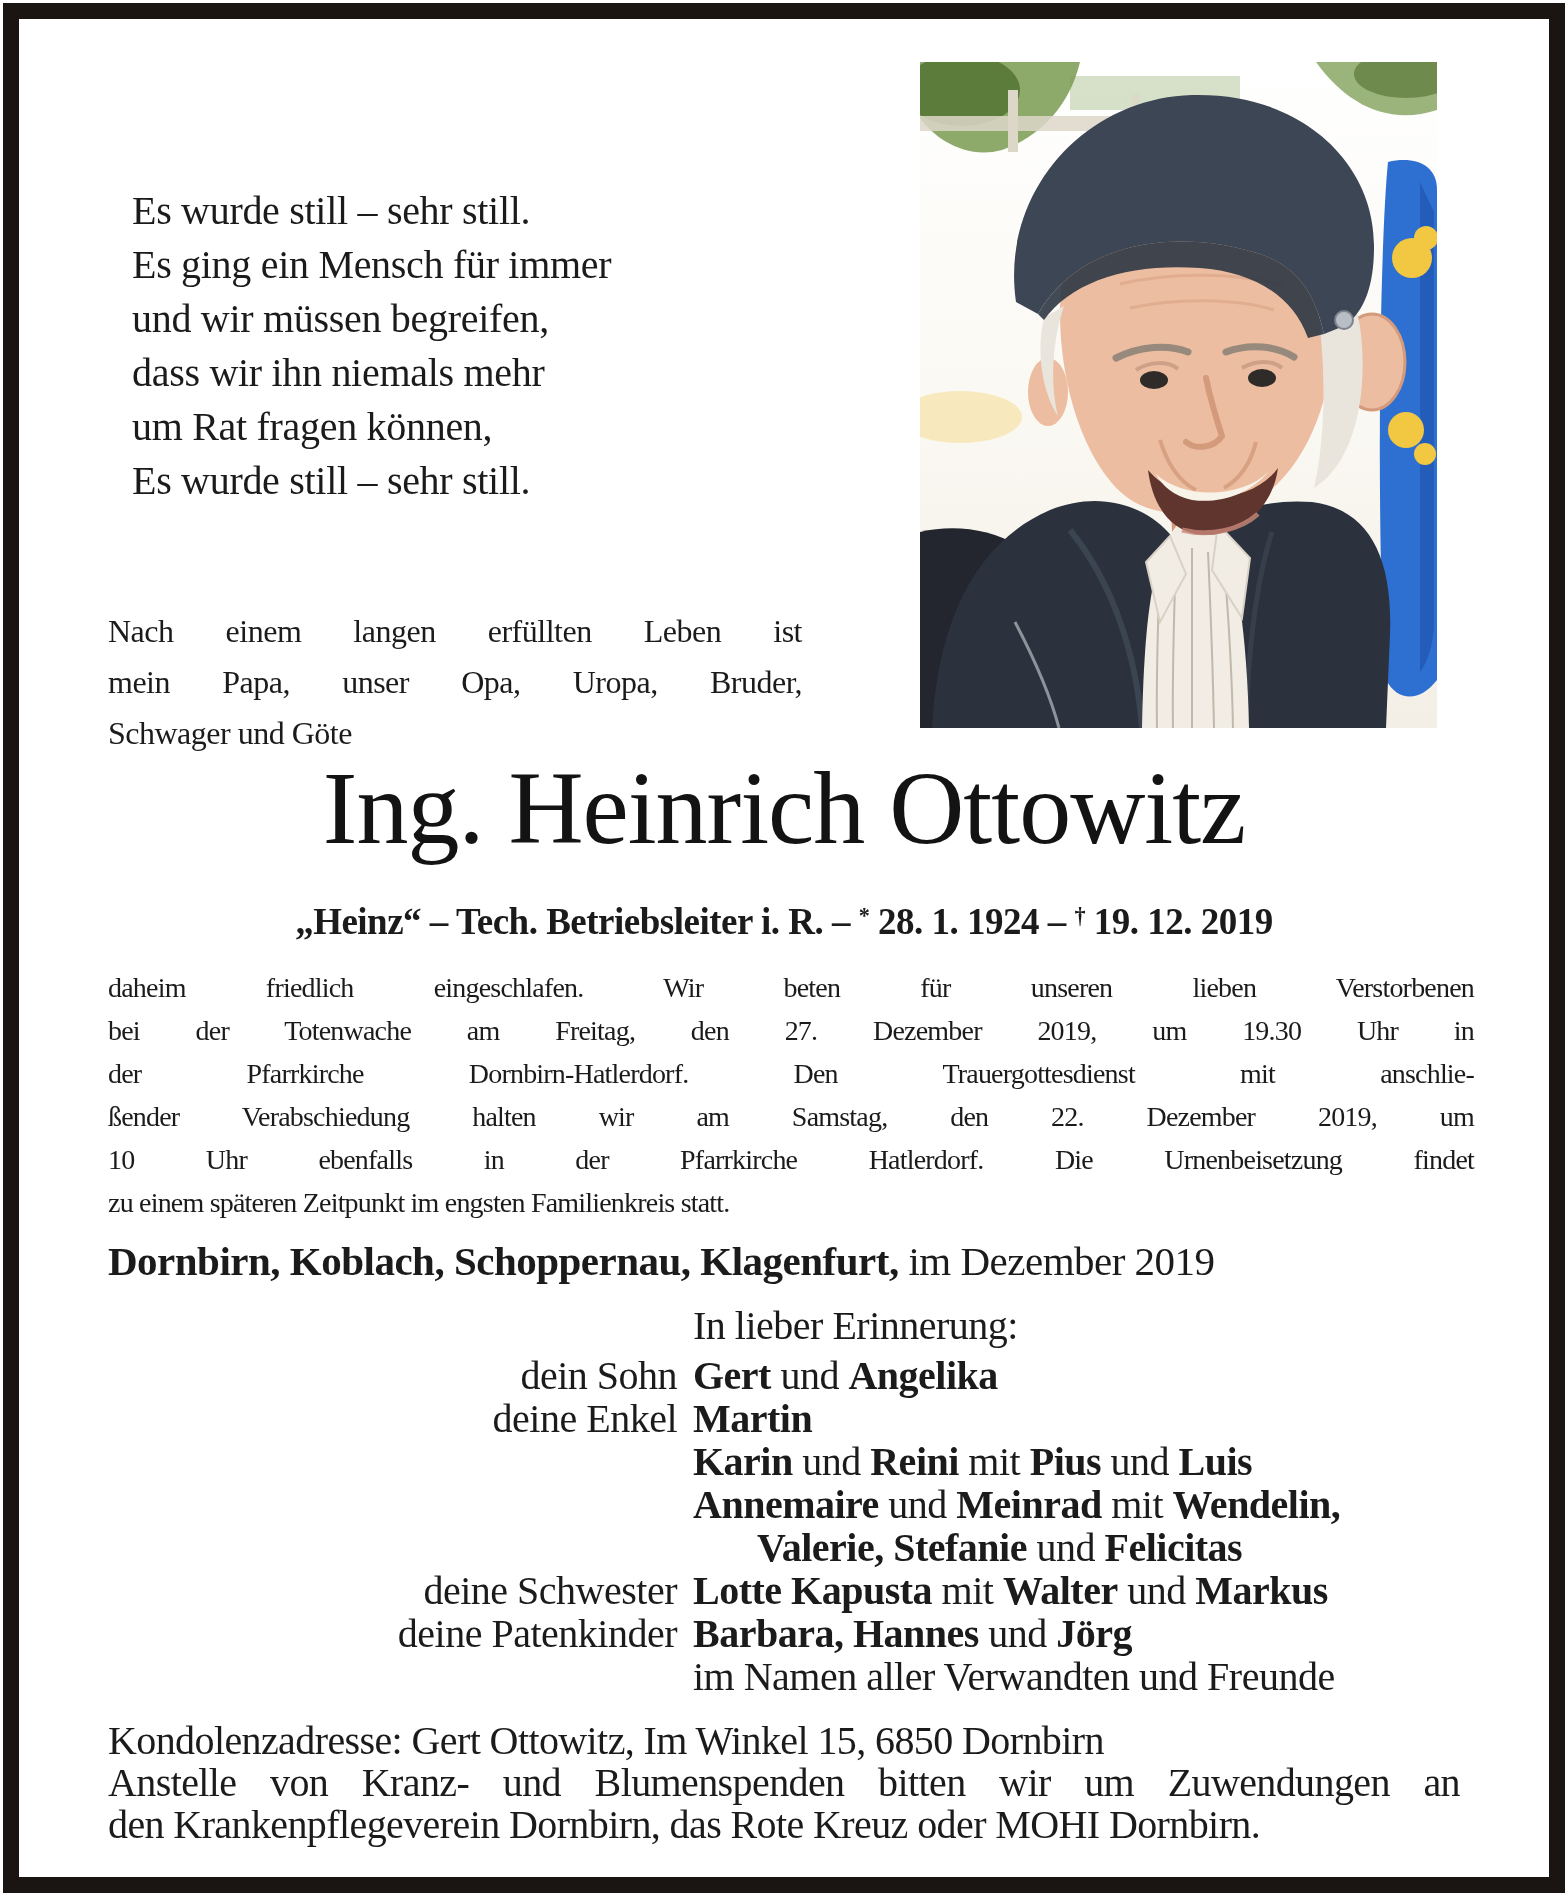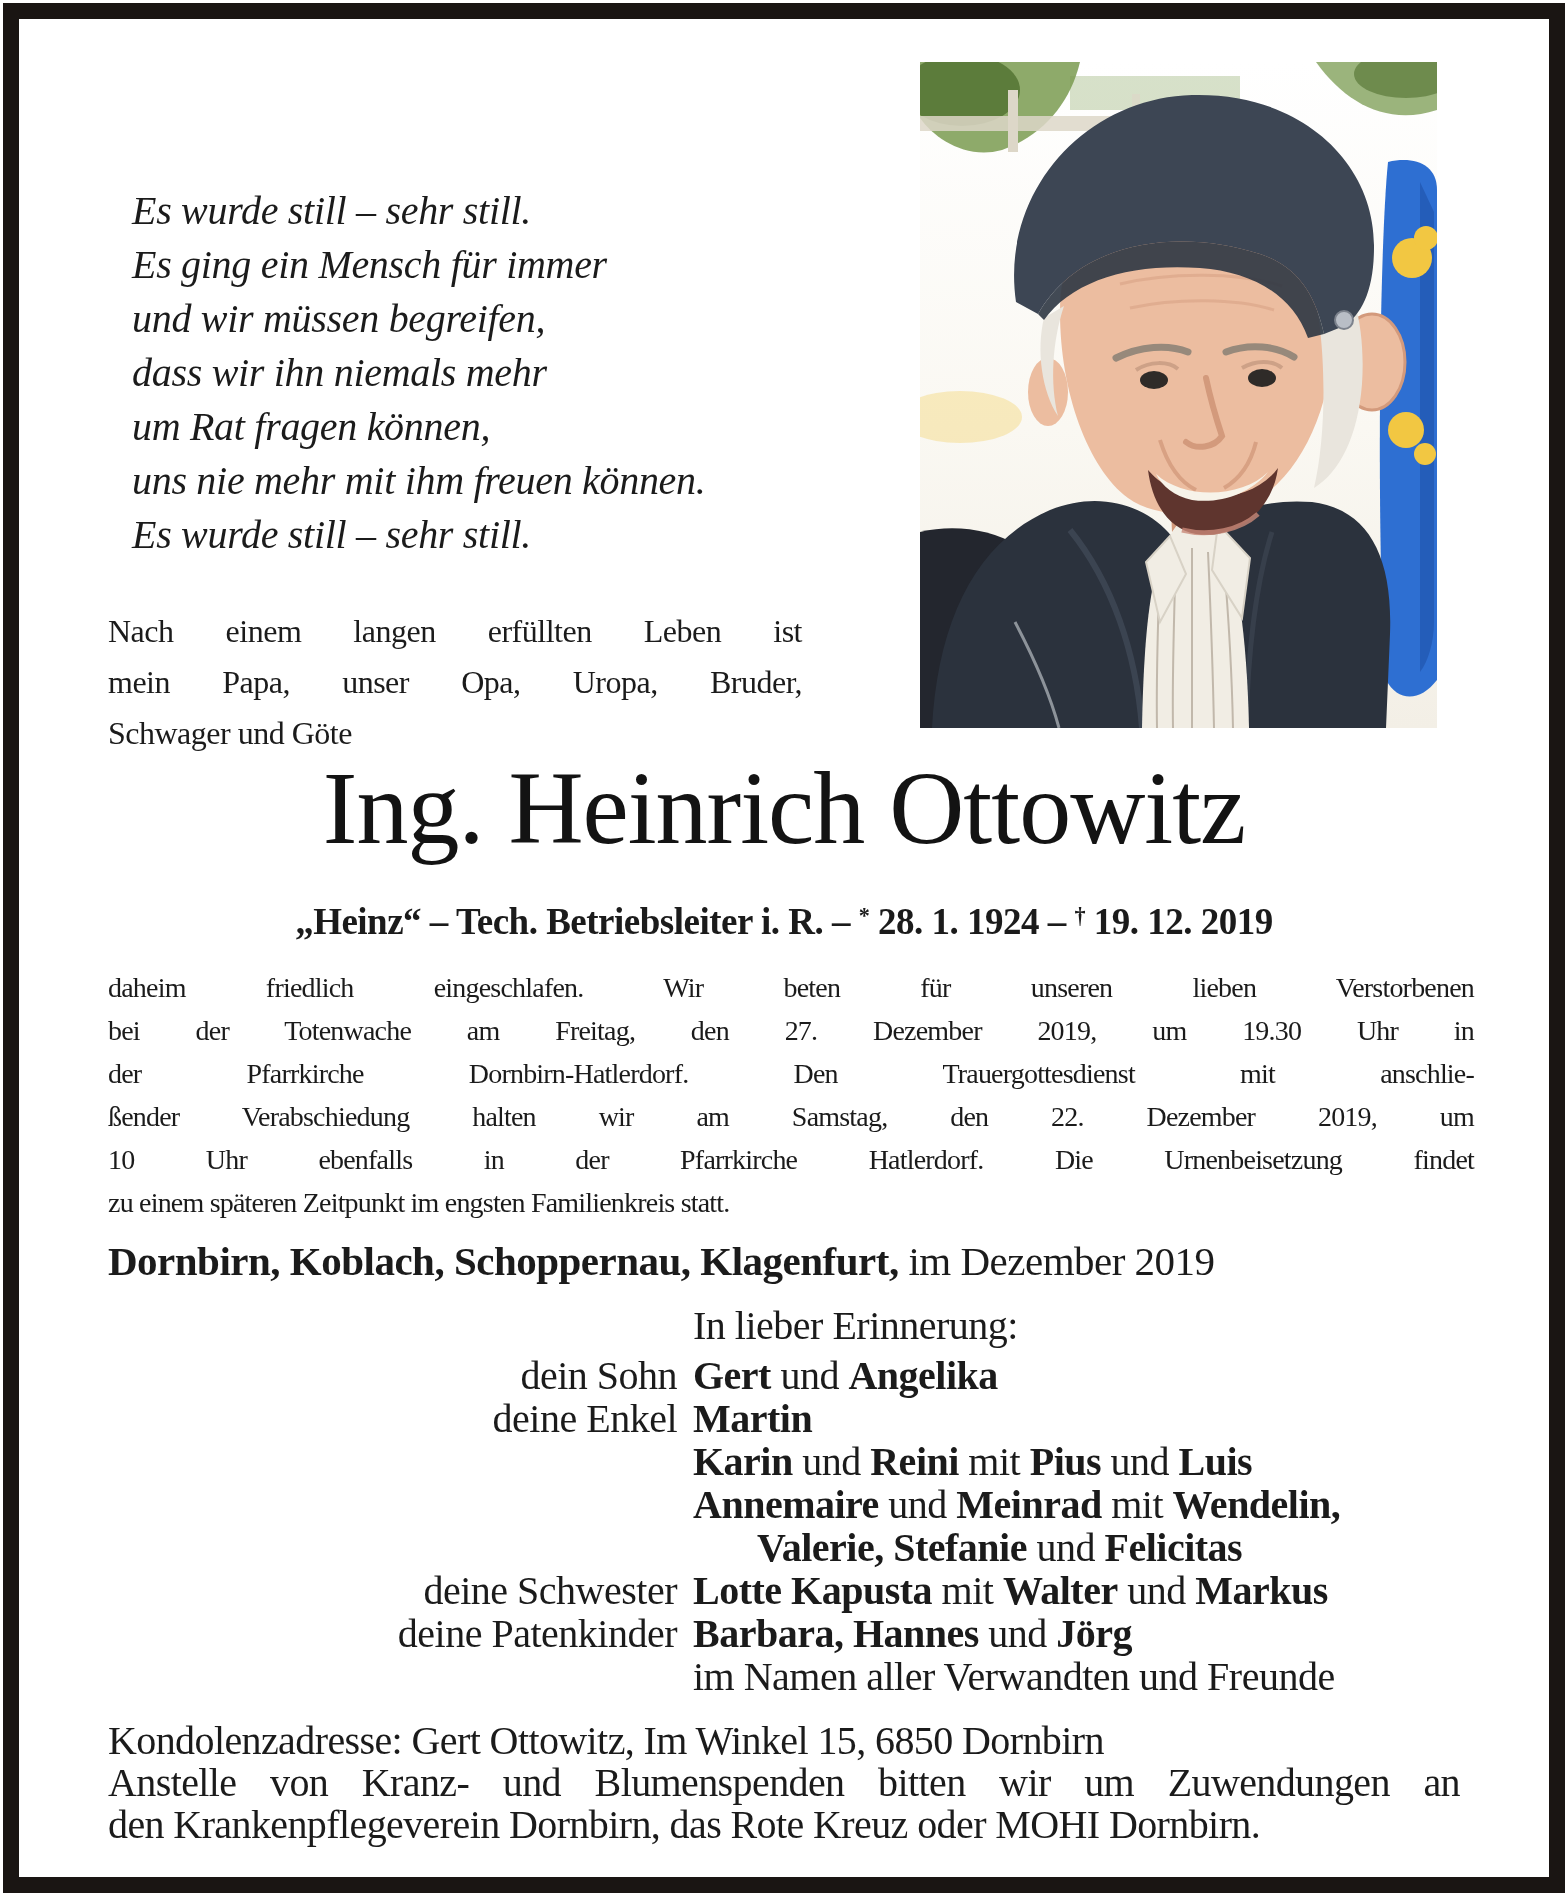--- a/index.html
+++ b/index.html
@@ -4,21 +4,21 @@
 <style>
   html,body{margin:0;padding:0;background:#e9e9e9;}
   .page{
     position:relative;width:1568px;height:1896px;background:#ffffff;
     font-family:"Liberation Serif","DejaVu Serif",serif;color:#1b1b1b;
     overflow:hidden;
   }
   .frame{position:absolute;inset:3px;border:16px solid #1a1513;pointer-events:none;z-index:5;}
 
   
-  .poem{position:absolute;left:132px;top:184px;width:700px;font-style:italic;
+  .poem{position:absolute;left:132px;top:184px;width:700px;
         font-size:40px;line-height:54px;letter-spacing:-0.3px;}
 
   
   .photo{position:absolute;left:920px;top:62px;width:517px;height:666px;margin:0;}
   .photo svg{display:block;width:100%;height:100%;}
 
   
   .intro{position:absolute;left:108px;top:606px;width:694px;
          font-size:32px;line-height:51px;letter-spacing:-0.5px;}
   .jline{text-align:justify;text-align-last:justify;}
@@ -53,21 +53,20 @@
 
 <div class="page">
   <div class="frame"></div>
 
   <div class="poem">
     <div class="poem-line">Es wurde still – sehr still.</div>
     <div class="poem-line">Es ging ein Mensch für immer</div>
     <div class="poem-line">und wir müssen begreifen,</div>
     <div class="poem-line">dass wir ihn niemals mehr</div>
     <div class="poem-line">um Rat fragen können,</div>
-    <div class="poem-line">uns nie mehr mit ihm freuen können.</div>
     <div class="poem-line">Es wurde still – sehr still.</div>
   </div>
 
   <figure class="photo">
     <svg viewBox="0 0 517 666" xmlns="http://www.w3.org/2000/svg">
       <defs>
         <linearGradient id="bgg" x1="0" y1="0" x2="0" y2="1">
           <stop offset="0" stop-color="#ffffff"></stop>
           <stop offset="0.55" stop-color="var(--photo-bg,#faf8f2)"></stop>
           <stop offset="1" stop-color="#f3efe6"></stop>

